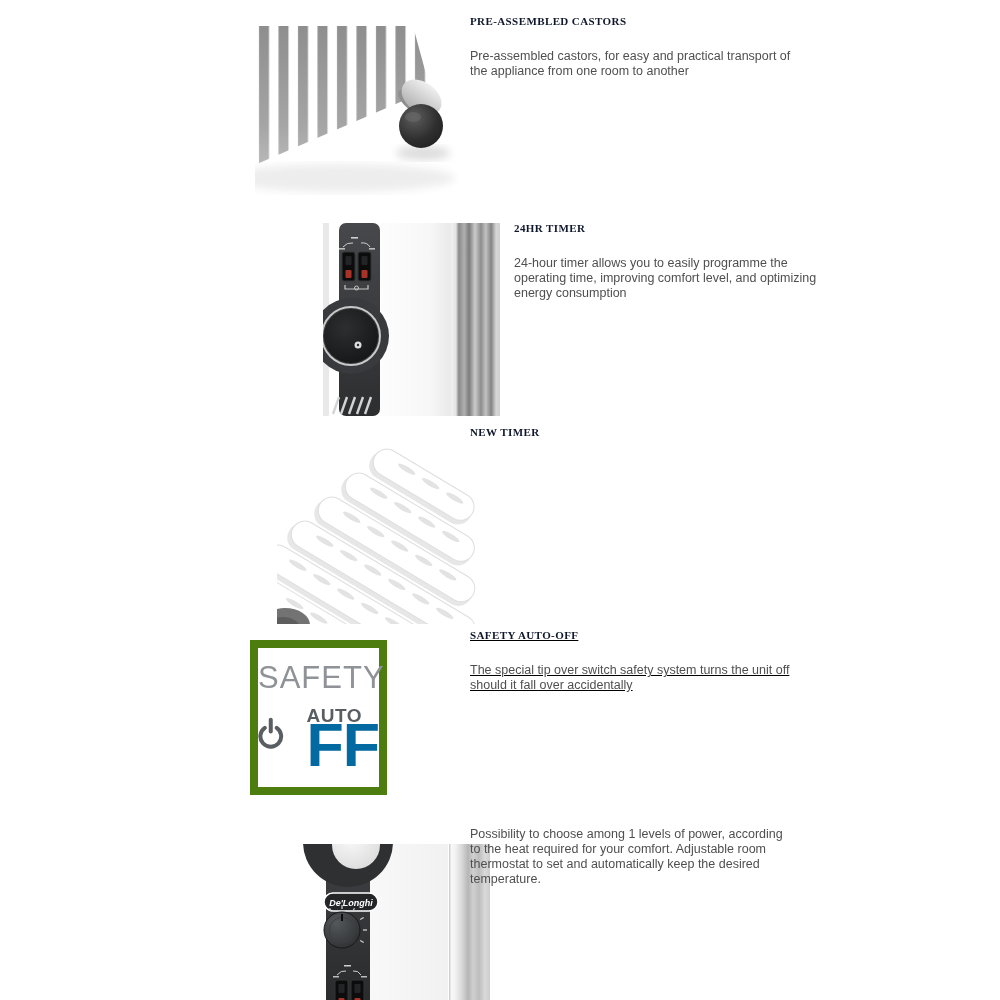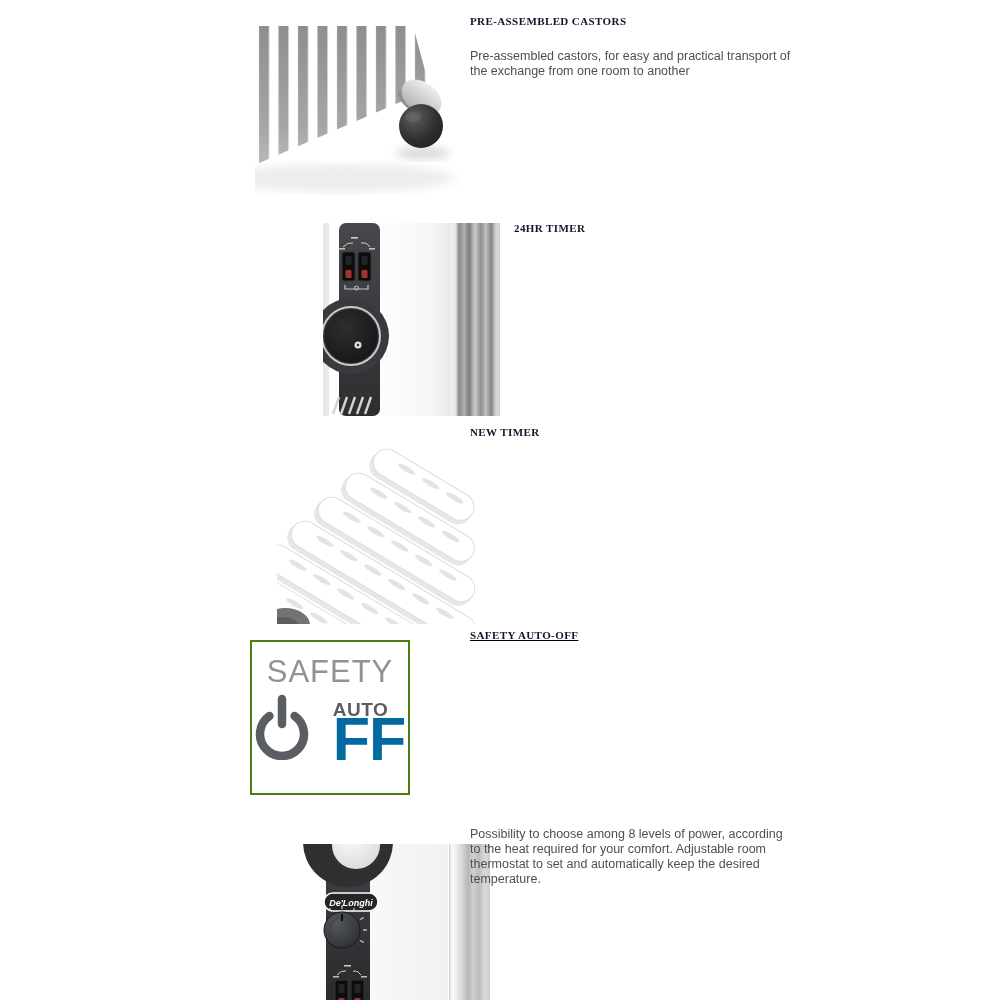--- a/index.html
+++ b/index.html
@@ -12,22 +12,22 @@
   .photo-3{left:237px;top:413px;width:223px;height:195px;}
   .photo-5{left:260px;top:828px;width:190px;height:172px;}
 
   .text{position:absolute;left:470px;width:326px;}
   .text-1{top:7px;} .text-2{top:214px;margin-left:44px;} .text-3{top:418px;} .text-4{top:621px;text-decoration:underline;} .text-5{top:827px;}
   .feature-heading{margin:0 0 13px 0;font-family:"Liberation Serif",serif;font-weight:700;
         font-size:11px;line-height:29px;letter-spacing:0.4px;color:#0f172a;}
   .feature-body{margin:0;font-size:12.5px;line-height:15px;color:#4f4f4f;}
 
   
-  .badge{position:absolute;left:250px;top:640px;width:160px;height:155px;box-sizing:border-box;
-        border:2px solid #4d7c0f;background:#ffffff;}
+  .badge{position:absolute;left:250px;top:640px;width:137px;height:155px;box-sizing:border-box;
+        border:8px solid #4d7c0f;background:#ffffff;}
   .badge-safety{margin-top:14px;text-align:center;font-size:31px;line-height:31px;
         color:#8f9296;letter-spacing:1px;font-weight:400;}
   .badge-row{display:flex;justify-content:center;align-items:flex-end;margin-top:7px;}
   .badge-col{display:flex;flex-direction:column;align-items:flex-start;margin-left:22px;text-align:center;}
   .badge-auto{font-weight:700;font-size:19px;line-height:19px;letter-spacing:0.5px;color:#5a5e62;}
   .badge-ff{font-weight:700;font-size:61px;line-height:41px;letter-spacing:-1px;color:#0369a1;}
 </style>
 </head>
 <body>
 
@@ -64,21 +64,21 @@
       <g transform="rotate(35 166 72)">
         <ellipse cx="164" cy="79" rx="20" ry="9" fill="#8f8f8f"></ellipse>
         <ellipse cx="166" cy="71" rx="22" ry="15" fill="url(#p1mount)"></ellipse>
       </g>
       <circle cx="166" cy="100" r="22" fill="url(#p1ball)"></circle>
       <ellipse cx="158" cy="91" rx="8" ry="5" fill="#6c6c6c" opacity="0.55"></ellipse>
     </svg>
   </figure>
   <div class="text text-1">
     <h2 class="feature-heading">PRE-ASSEMBLED CASTORS</h2>
-    <p class="feature-body">Pre-assembled castors, for easy and practical transport of the exchange from one room to another</p>
+    <p class="feature-body">Pre-assembled castors, for easy and practical transport of the appliance from one room to another</p>
   </div>
 
   <figure class="photo photo-2">
     <svg viewBox="0 0 177 193">
       <defs>
         <linearGradient id="p2fins" gradientUnits="userSpaceOnUse" x1="128" y1="0" x2="177" y2="0">
           <stop offset="0" stop-color="#f2f2f2"></stop>
             <stop offset="0.10" stop-color="#e3e3e3"></stop>
           <stop offset="0.16" stop-color="#8a8a8a"></stop>
             <stop offset="0.27" stop-color="#b0b0b0"></stop>
@@ -135,20 +135,21 @@
         <line x1="10" y1="191" x2="16" y2="174"></line>
           <line x1="18" y1="191" x2="24" y2="174"></line>
         <line x1="26" y1="191" x2="32" y2="174"></line>
           <line x1="34" y1="191" x2="40" y2="174"></line>
         <line x1="42" y1="191" x2="48" y2="174"></line>
       </g>
     </svg>
   </figure>
   <div class="text text-2">
     <h2 class="feature-heading">24HR TIMER</h2>
+    <p class="feature-body">24-hour timer allows you to easily programme the operating time, improving comfort level, and optimizing energy consumption</p>
   </div>
 
   <figure class="photo photo-3">
     <svg viewBox="0 0 223 195">
       <rect width="223" height="195" fill="#ffffff"></rect>
       <g>
         <g transform="translate(98,27) rotate(31)">
           <rect x="-2" y="-10" width="115" height="28" rx="14" fill="#e7e7e7"></rect>
           <rect x="0" y="-14" width="113" height="27" rx="13.5" fill="#ffffff" stroke="#dedede"></rect>
           <ellipse cx="34" cy="-5" rx="10" ry="2.6" fill="#e3e3e3"></ellipse>
@@ -222,20 +223,21 @@
         <line x1="27" y1="5" x2="27" y2="30" stroke="#5a5e62" stroke-width="8.5" stroke-linecap="round"></line>
       </svg>
       <div class="badge-col">
         <span class="badge-auto">AUTO</span>
         <span class="badge-ff">FF</span>
       </div>
     </div>
   </div>
   <div class="text text-4">
     <h2 class="feature-heading">SAFETY AUTO-OFF</h2>
+    <p class="feature-body">The special tip over switch safety system turns the unit off should it fall over accidentally</p>
   </div>
 
   <figure class="photo photo-5">
     <svg viewBox="0 0 190 172">
       <defs>
         <linearGradient id="p5right" gradientUnits="userSpaceOnUse" x1="148" y1="0" x2="190" y2="0">
           <stop offset="0" stop-color="#ffffff"></stop>
             <stop offset="0.18" stop-color="#f1f1f1"></stop>
           <stop offset="0.34" stop-color="#d6d6d6"></stop>
             <stop offset="0.48" stop-color="#b6b6b6"></stop>
@@ -295,16 +297,16 @@
         <rect x="38.5" y="140" width="6" height="9" rx="1" fill="#232426"></rect>
         <rect x="38.5" y="154" width="6" height="8" rx="1" fill="#a83228"></rect>
         <rect x="51" y="136" width="13" height="29" rx="2" fill="#0c0c0d" stroke="#333537" stroke-width="1"></rect>
         <rect x="54.5" y="140" width="6" height="9" rx="1" fill="#232426"></rect>
         <rect x="54.5" y="154" width="6" height="8" rx="1" fill="#a83228"></rect>
       </g>
       <path d="M38 169 v3 h23 v-3" stroke="#c6c6c6" stroke-width="1.2" fill="none"></path>
     </svg>
   </figure>
   <div class="text text-5">
-    <p class="feature-body">Possibility to choose among  8 levels of power, according to the heat required for your comfort. Adjustable room thermostat to set and automatically keep the desired temperature.</p>
+    <p class="feature-body">Possibility to choose among  1 levels of power, according to the heat required for your comfort. Adjustable room thermostat to set and automatically keep the desired temperature.</p>
   </div>
 
 </div>
 
 </body></html>

